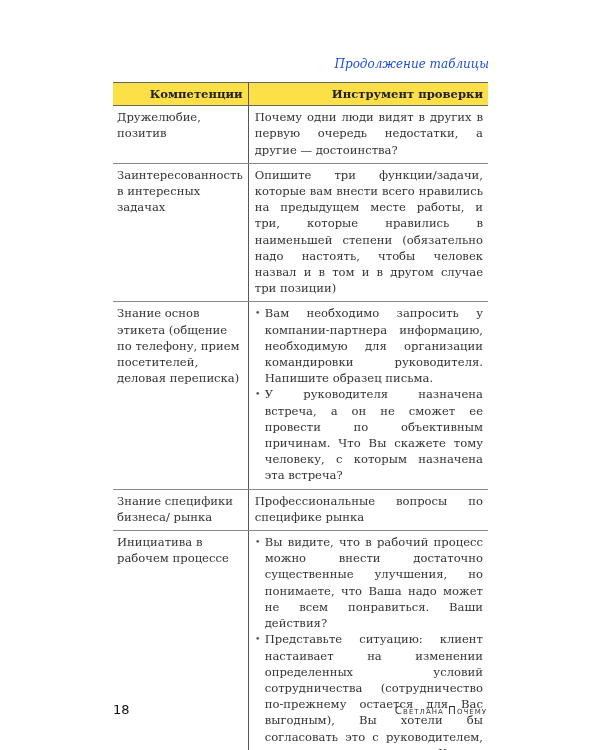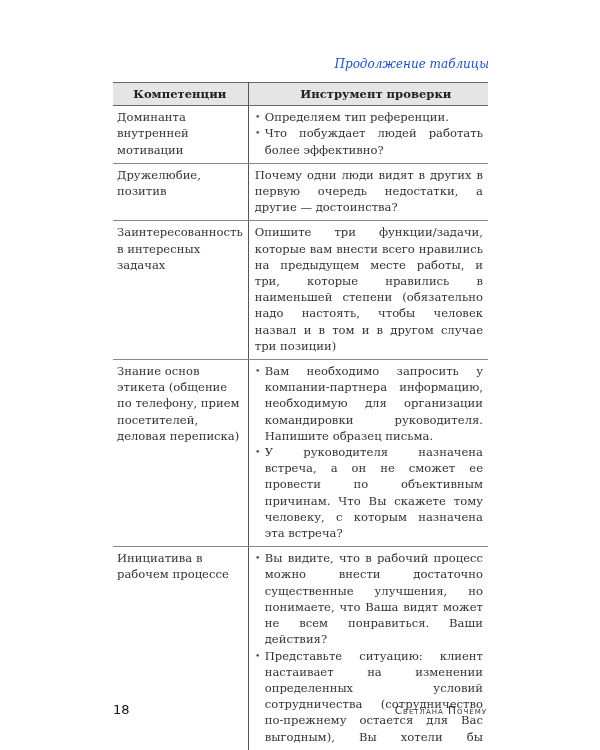--- a/index.html
+++ b/index.html
@@ -10,21 +10,21 @@
   .running-head {
     position: absolute; top: 57px; right: 111px;
     font-family: "DejaVu Serif", serif; font-style: italic;
     font-size: 12px; color: #1d4ed8;
   }
   table.comp-table {
     position: absolute; top: 82px; left: 113px; width: 375px;
     border-collapse: collapse; font-size: 11.6px; line-height: 16.2px;
   }
   table.comp-table th {
-    background: #e5e5e5; text-align: center; font-weight: bold;
+    background: #fde047; text-align: right; font-weight: bold;
     padding: 3px 5px 3px 4px; border-top: 1.5px solid #666;
     border-bottom: 1.5px solid #666; color: #222; font-size: 11.6px;
   }
   table.comp-table td {
     vertical-align: top; padding: 3px 5px 5px 4px;
     border-bottom: 1px solid #888; color: #333;
   }
   table.comp-table td.col1, table.comp-table th.col1 {
     width: 85px; border-right: 1px solid #555;
   }
@@ -52,50 +52,45 @@
 
 <table class="comp-table">
   <thead>
     <tr>
       <th class="col1">Компетенции</th>
       <th class="col2">Инструмент проверки</th>
     </tr>
   </thead>
   <tbody>
     <tr>
-      <td class="col1">Доминанта внутренней мотивации</td>
-      <td class="col2">
-        <ul class="bullets">
-          <li>Определяем тип референции.</li>
-          <li>Что побуждает людей работать более эффективно?</li>
-        </ul>
-      </td>
-    </tr>
-    <tr>
       <td class="col1">Дружелюбие, позитив</td>
       <td class="col2">Почему одни люди видят в других в первую очередь недостатки, а другие — достоинства?</td>
     </tr>
     <tr>
       <td class="col1">Заинтересованность в интересных задачах</td>
       <td class="col2">Опишите три функции/задачи, которые вам внести всего нравились на предыдущем месте работы, и три, которые нравились в наименьшей степени (обязательно надо настоять, чтобы человек назвал и в том и в другом случае три позиции)</td>
     </tr>
     <tr>
       <td class="col1">Знание основ этикета (общение по телефону, прием посетителей, деловая переписка)</td>
       <td class="col2">
         <ul class="bullets">
           <li>Вам необходимо запросить у компании-партнера информацию, необходимую для организации командировки руководителя. Напишите образец письма.</li>
           <li>У руководителя назначена встреча, а он не сможет ее провести по объективным причинам. Что Вы скажете тому человеку, с которым назначена эта встреча?</li>
         </ul>
       </td>
     </tr>
     <tr>
+      <td class="col1">Знание специфики бизнеса/ рынка</td>
+      <td class="col2">Профессиональные вопросы по специфике рынка</td>
+    </tr>
+    <tr>
       <td class="col1">Инициатива в рабочем процессе</td>
       <td class="col2">
         <ul class="bullets">
-          <li>Вы видите, что в рабочий процесс можно внести достаточно существенные улучшения, но понимаете, что Ваша видят может не всем понравиться. Ваши действия?</li>
+          <li>Вы видите, что в рабочий процесс можно внести достаточно существенные улучшения, но понимаете, что Ваша надо может не всем понравиться. Ваши действия?</li>
           <li>Представьте ситуацию: клиент настаивает на изменении определенных условий сотрудничества (сотрудничество по-прежнему остается для Вас выгодным), Вы хотели бы согласовать это с руководителем, но он вне связи. Клиент настаивает на немедленном решении. Ваши действия?</li>
         </ul>
       </td>
     </tr>
   </tbody>
 </table>
 
 <div class="footer-page">18</div>
 <div class="footer-author">Светлана Почему</div>
 

